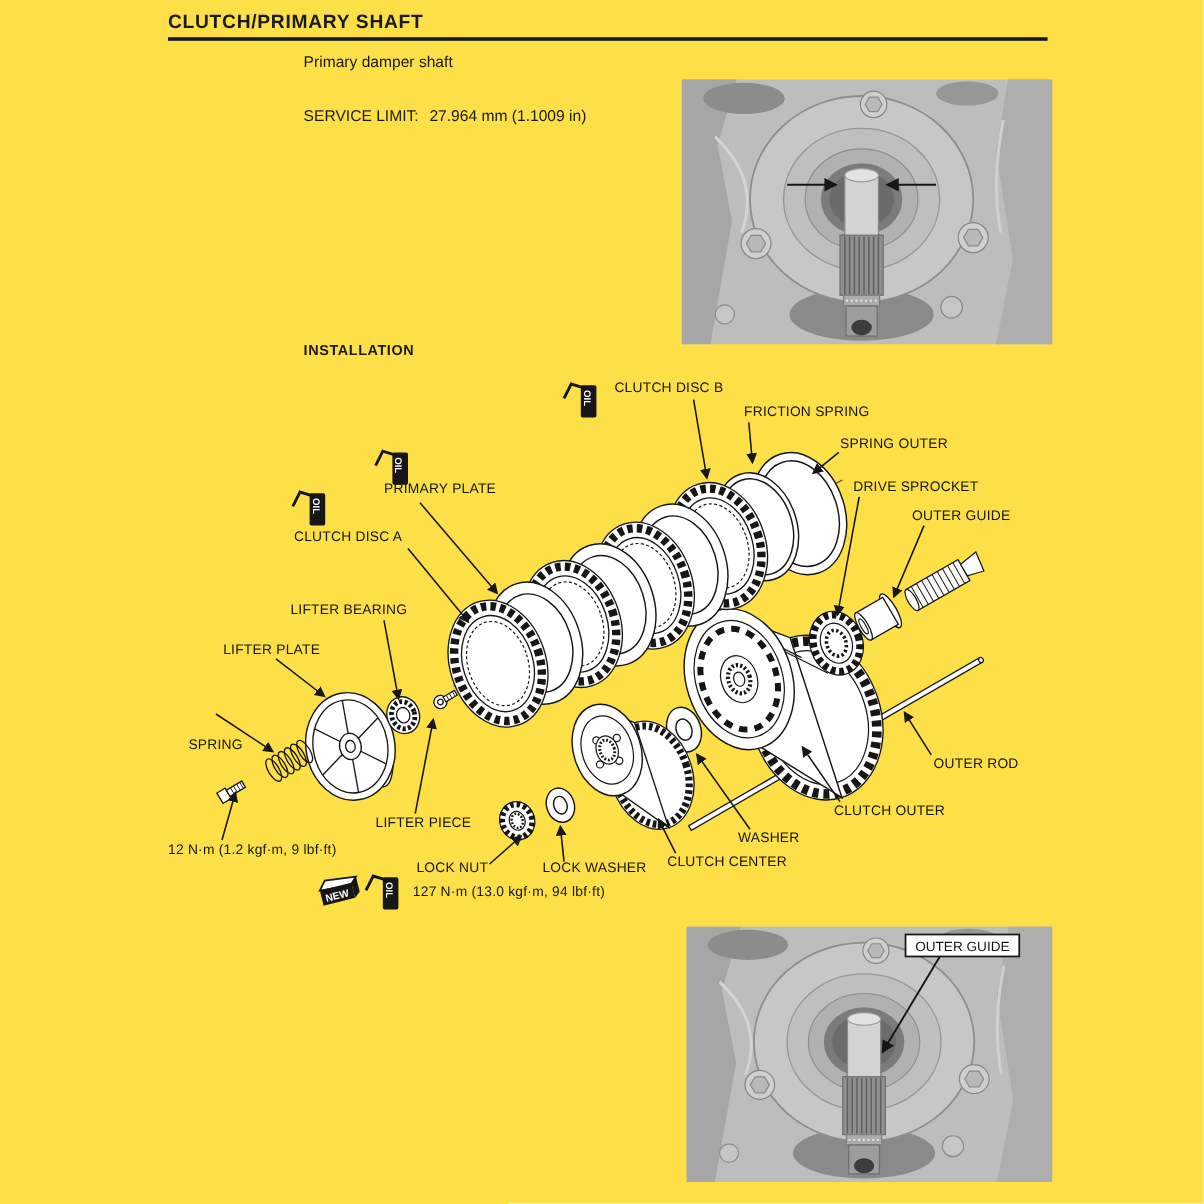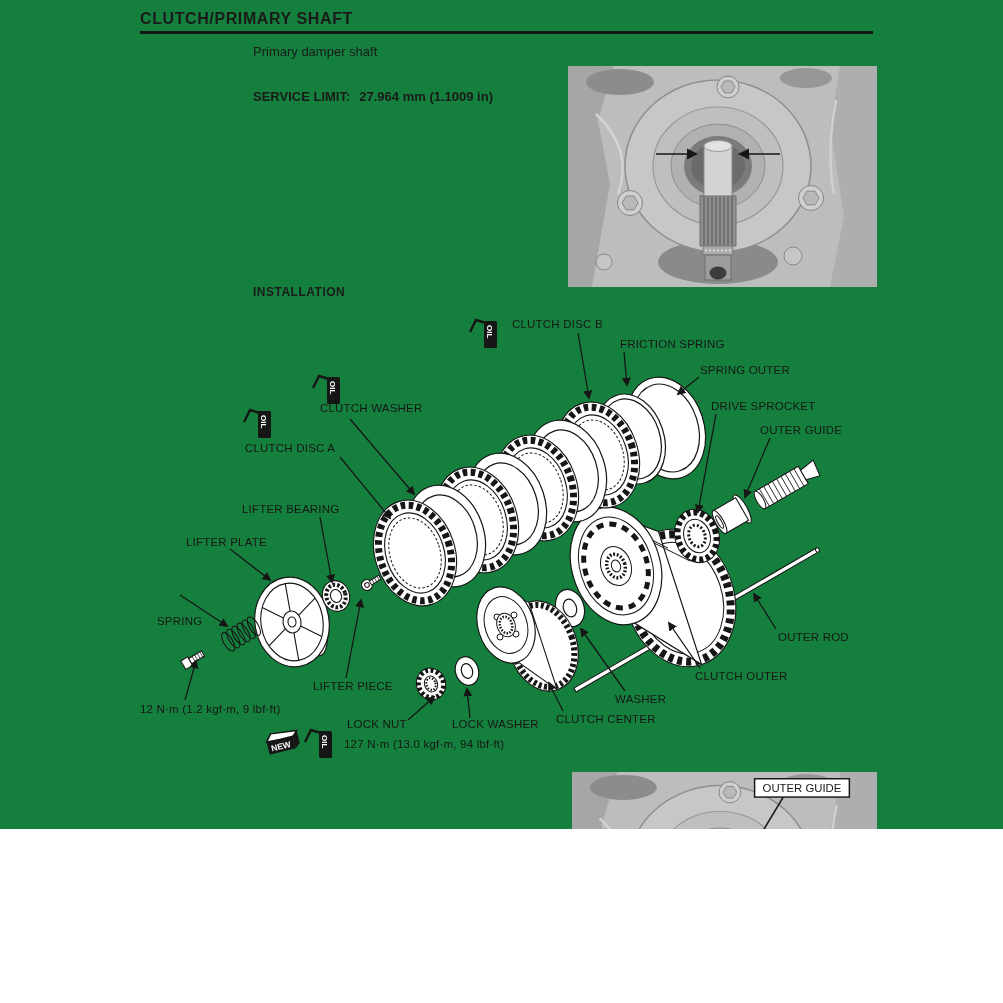--- a/index.html
+++ b/index.html
@@ -1,23 +1,23 @@
 <!DOCTYPE html>
 <html><head>
 <meta charset="utf-8">
 <style>
   html,body{margin:0;padding:0;background:#fff;}
-  .page{position:relative;width:1003px;height:829px;background:#15803d;
+  .page{position:relative;width:1003px;height:1003px;background:#fde047;
         font-family:"Liberation Sans",sans-serif;color:#1a1a1a;overflow:hidden;}
   .abs{position:absolute;}
   .hdr{left:140px;top:10px;font-size:16px;font-weight:700;letter-spacing:.6px;}
   .hrule{left:140px;top:31px;width:733px;height:3px;background:#161616;}
   .sub{left:253px;top:44px;font-size:13px;}
   .instr{left:253px;top:63px;font-size:13px;}
-  .slimit{left:253px;top:89px;font-size:13px;font-weight:700;}
+  .slimit{left:253px;top:89px;font-size:13px;font-weight:400;}
   .slimit .val{margin-left:9px;}
   .inst-h{left:253px;top:285px;font-size:12px;font-weight:700;letter-spacing:.5px;}
   .footer{left:253px;top:774px;width:315px;font-size:13px;line-height:1.28;text-align:justify;}
   .dlabel{position:absolute;font-size:11.5px;letter-spacing:.2px;white-space:nowrap;color:#161616;}
   svg text{font-family:"Liberation Sans",sans-serif;}
 </style>
 </head>
 <body>
 
 <div class="page">
@@ -323,21 +323,21 @@
         <text x="7" y="22.5" font-size="8.5" font-weight="bold" fill="#fff">NEW</text>
       </g>
     </svg>
   </div>
 
   <div class="dlabel" style="left:512px;top:318px">CLUTCH DISC B</div>
   <div class="dlabel" style="left:620px;top:338px">FRICTION SPRING</div>
   <div class="dlabel" style="left:700px;top:364px">SPRING OUTER</div>
   <div class="dlabel" style="left:711px;top:400px">DRIVE SPROCKET</div>
   <div class="dlabel" style="left:760px;top:424px">OUTER GUIDE</div>
-  <div class="dlabel" style="left:320px;top:402px">CLUTCH WASHER</div>
+  <div class="dlabel" style="left:320px;top:402px">PRIMARY PLATE</div>
   <div class="dlabel" style="left:245px;top:442px">CLUTCH DISC A</div>
   <div class="dlabel" style="left:242px;top:503px">LIFTER BEARING</div>
   <div class="dlabel" style="left:186px;top:536px">LIFTER PLATE</div>
   <div class="dlabel" style="left:157px;top:615px">SPRING</div>
   <div class="dlabel" style="left:778px;top:631px">OUTER ROD</div>
   <div class="dlabel" style="left:695px;top:670px">CLUTCH OUTER</div>
   <div class="dlabel" style="left:615px;top:693px">WASHER</div>
   <div class="dlabel" style="left:556px;top:713px">CLUTCH CENTER</div>
   <div class="dlabel" style="left:313px;top:680px">LIFTER PIECE</div>
   <div class="dlabel" style="left:347px;top:718px">LOCK NUT</div>

